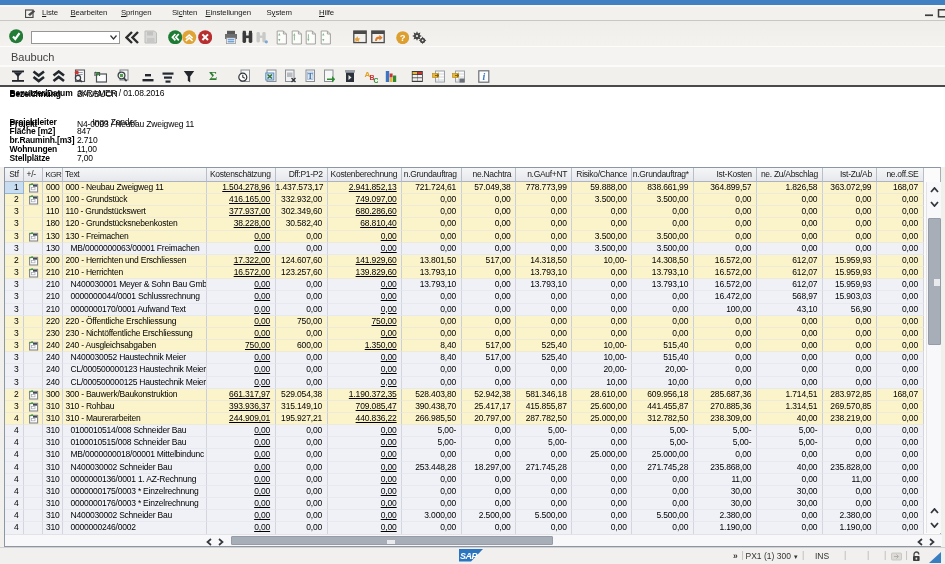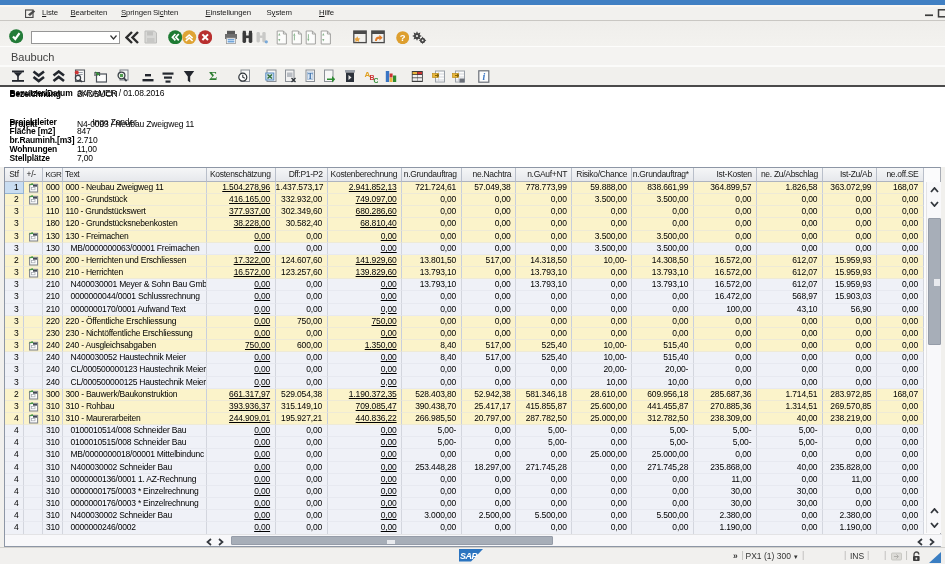--- a/index.html
+++ b/index.html
@@ -54,21 +54,21 @@
 <div class="abs" id="topblue"></div>
 <div class="abs" id="warm"></div>
 <div class="abs" id="menubar">
   <svg class="abs" style="left:5px;top:1.5px" width="11" height="9" viewBox="0 0 11 9">
       <rect x="0.5" y="1" width="7.5" height="7.5" fill="none" stroke="#4a4a4a" stroke-width="1.2"></rect>
       <path d="M3 5.5 L8.5 1 L10.2 2.6 L5 7 Z" fill="#4a4a4a"></path>
     </svg>
   <span class="mi" style="left:22px"><u>L</u>iste</span>
   <span class="mi" style="left:50.5px"><u>B</u>earbeiten</span>
   <span class="mi" style="left:101px"><u>S</u>pringen</span>
-  <span class="mi" style="left:133px">Si<u>c</u>hten</span>
+  <span class="mi" style="left:152px">Si<u>c</u>hten</span>
   <span class="mi" style="left:185.5px"><u>E</u>instellungen</span>
   <span class="mi" style="left:246.5px">S<u>y</u>stem</span>
   <span class="mi" style="left:299px"><u>H</u>ilfe</span>
   <svg id="winctl" width="40" height="11" viewBox="0 0 40 11">
       <rect x="4" y="6.4" width="8" height="1.7" fill="#3c3c3c"></rect>
       <rect x="17.5" y="1.8" width="7.5" height="7" fill="none" stroke="#3c3c3c" stroke-width="1.5"></rect>
       <path d="M27.5 1.8 L35 9 M35 1.8 L27.5 9" stroke="#3c3c3c" stroke-width="1.6"></path>
     </svg>
 </div>
 <div class="abs" id="menuline"></div>
@@ -967,21 +967,21 @@
       </svg>
   </div>
 </div>
 <div class="abs" id="statusbar">
     <span class="st" style="left:733px;font-weight:bold;color:#333">»</span>
     <span class="stsep" style="left:741.5px;">|</span>
     <span class="st" style="left:745.5px;color:#333">PX1 (1) 300</span>
     <span class="st" style="left:794px;font-size:7px;top:4.5px;color:#333">▾</span>
     <span class="stsep" style="left:802px;">|</span>
     <span class="stsep" style="left:844px;">|</span>
-    <span class="st" style="left:850px;color:#333">INS</span>
+    <span class="st" style="left:815px;color:#333">INS</span>
     <span class="stsep" style="left:867px;">|</span>
     <span class="stsep" style="left:884px;">|</span>
     <svg class="abs" style="left:891px;top:4px" width="11" height="9" viewBox="0 0 11 9">
       <rect x="0.5" y="1" width="10" height="7" rx="1" fill="#dcdbd7" stroke="#c2c1bd" stroke-width="0.8"></rect>
       <path d="M3 4.5 h4 M5.5 2.5 l2 2 -2 2" stroke="#b0afab" stroke-width="1" fill="none"></path>
     </svg>
     <span class="stsep" style="left:905.5px;">|</span>
     <svg class="abs" style="left:911px;top:3px" width="11" height="11" viewBox="0 0 11 11">
       <path d="M3 5 V3.4 a2.4 2.4 0 0 1 4.8 0" fill="none" stroke="#4a4a4a" stroke-width="1.3"></path>
       <rect x="2" y="5" width="6.6" height="5" rx="0.8" fill="#3c3c3c"></rect>

